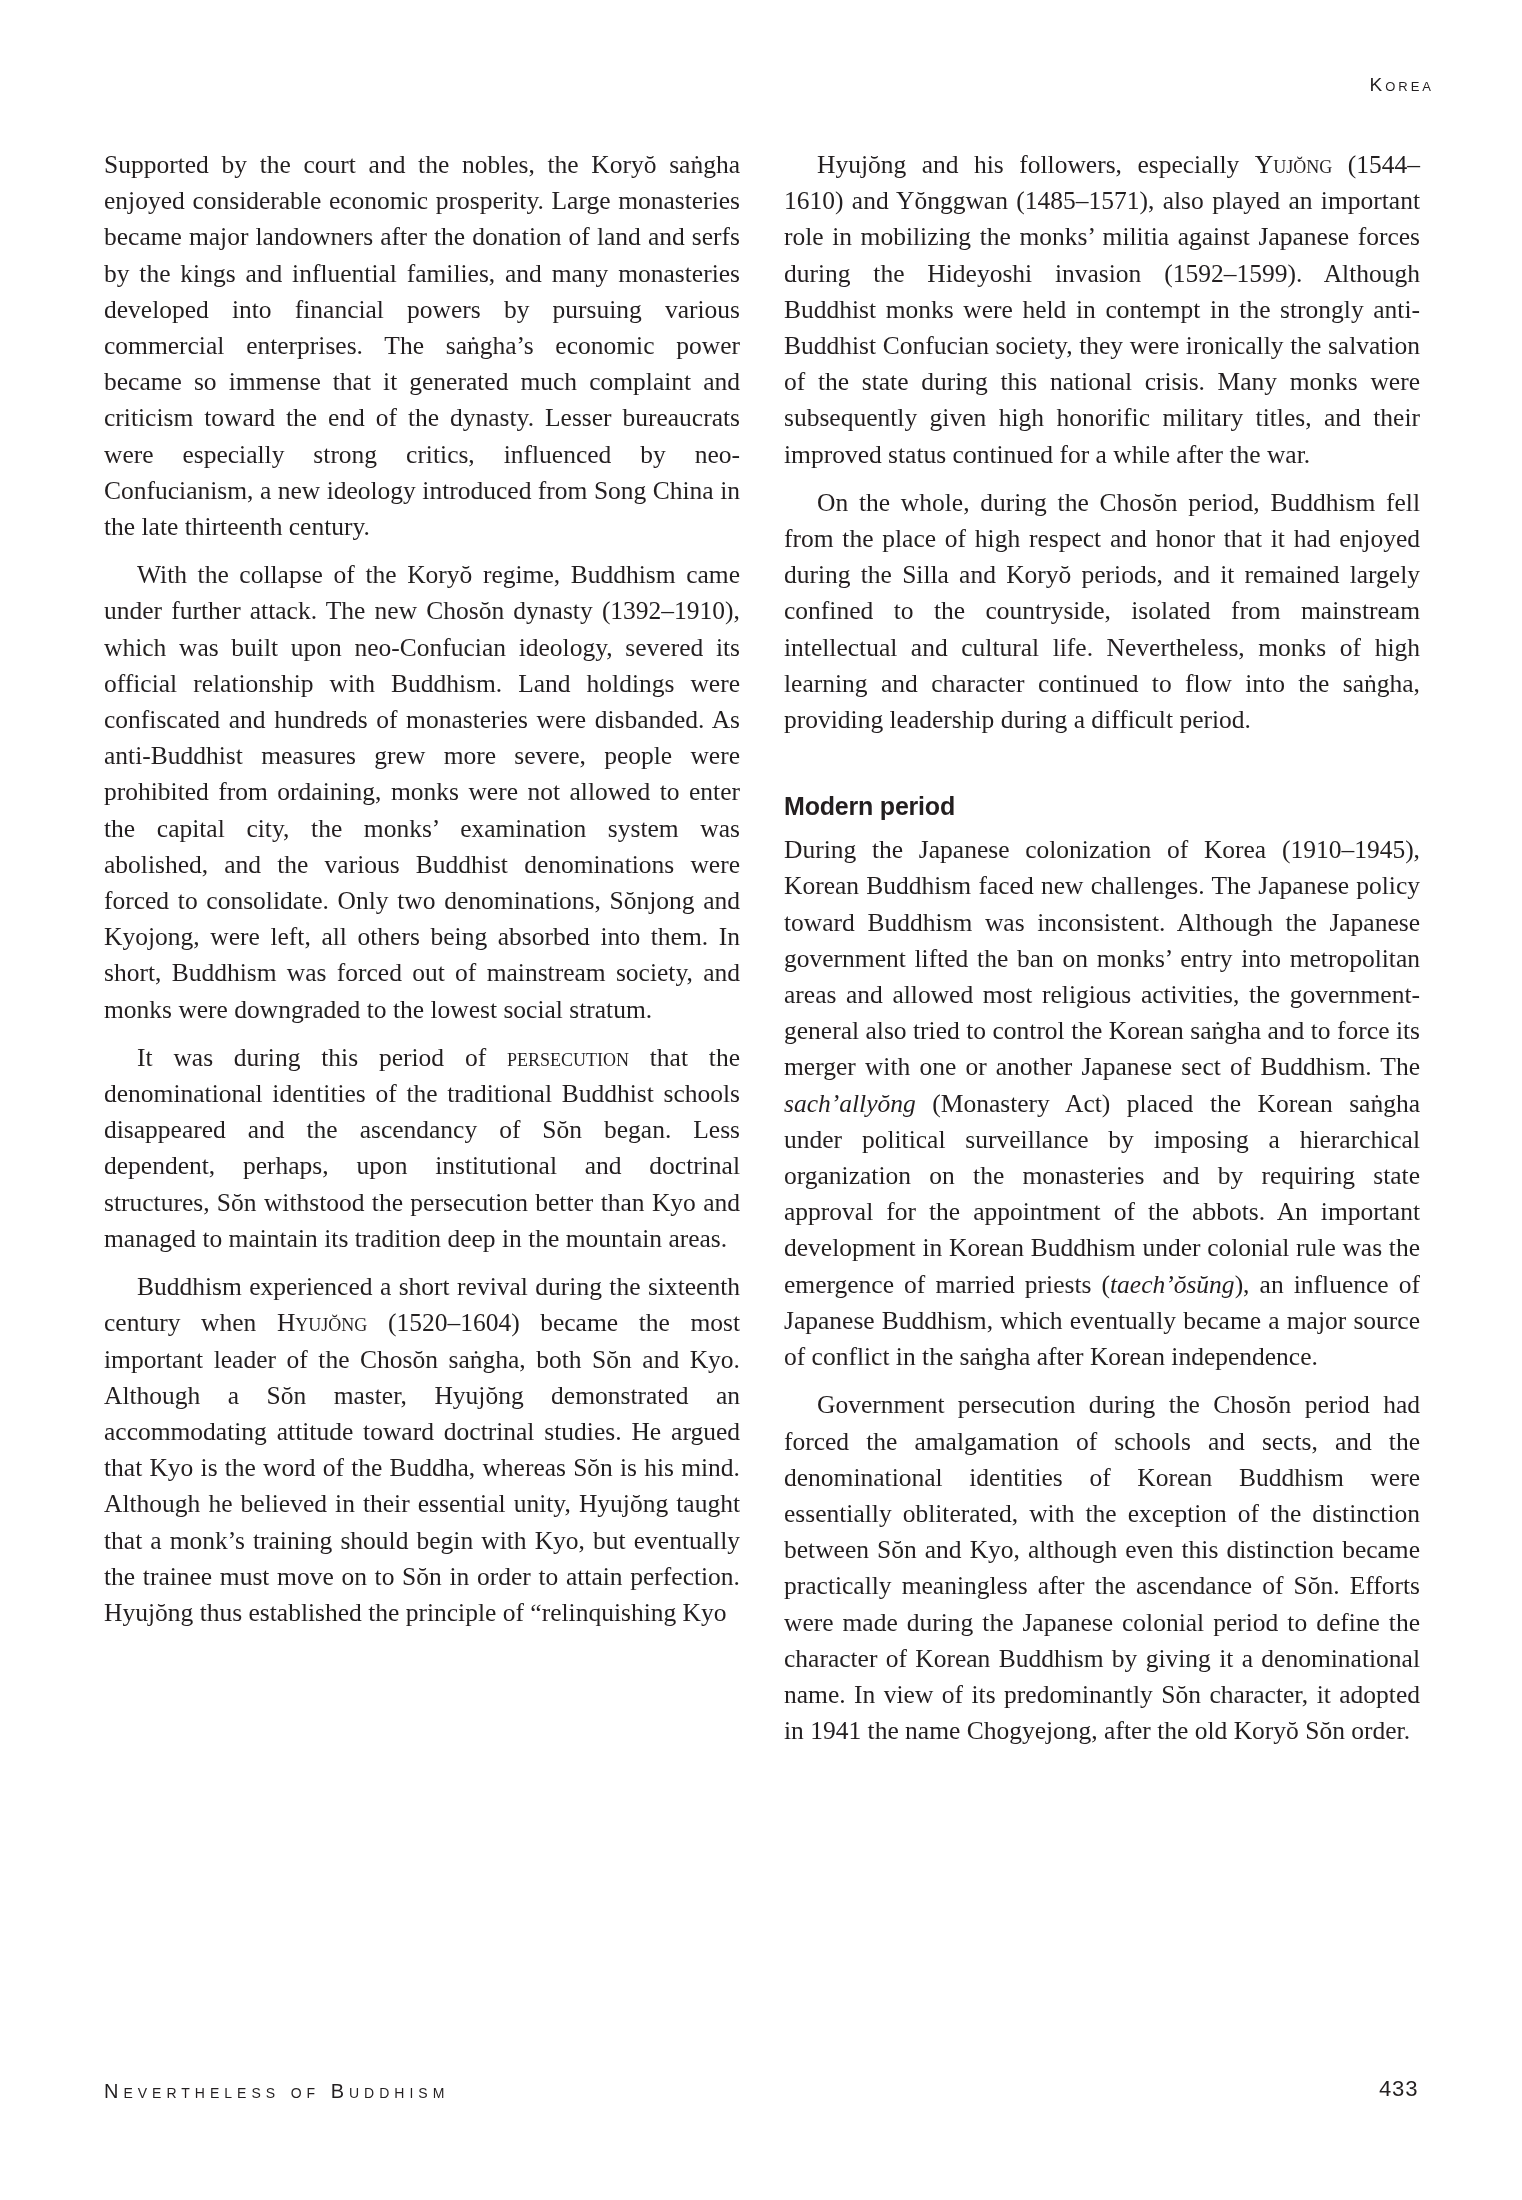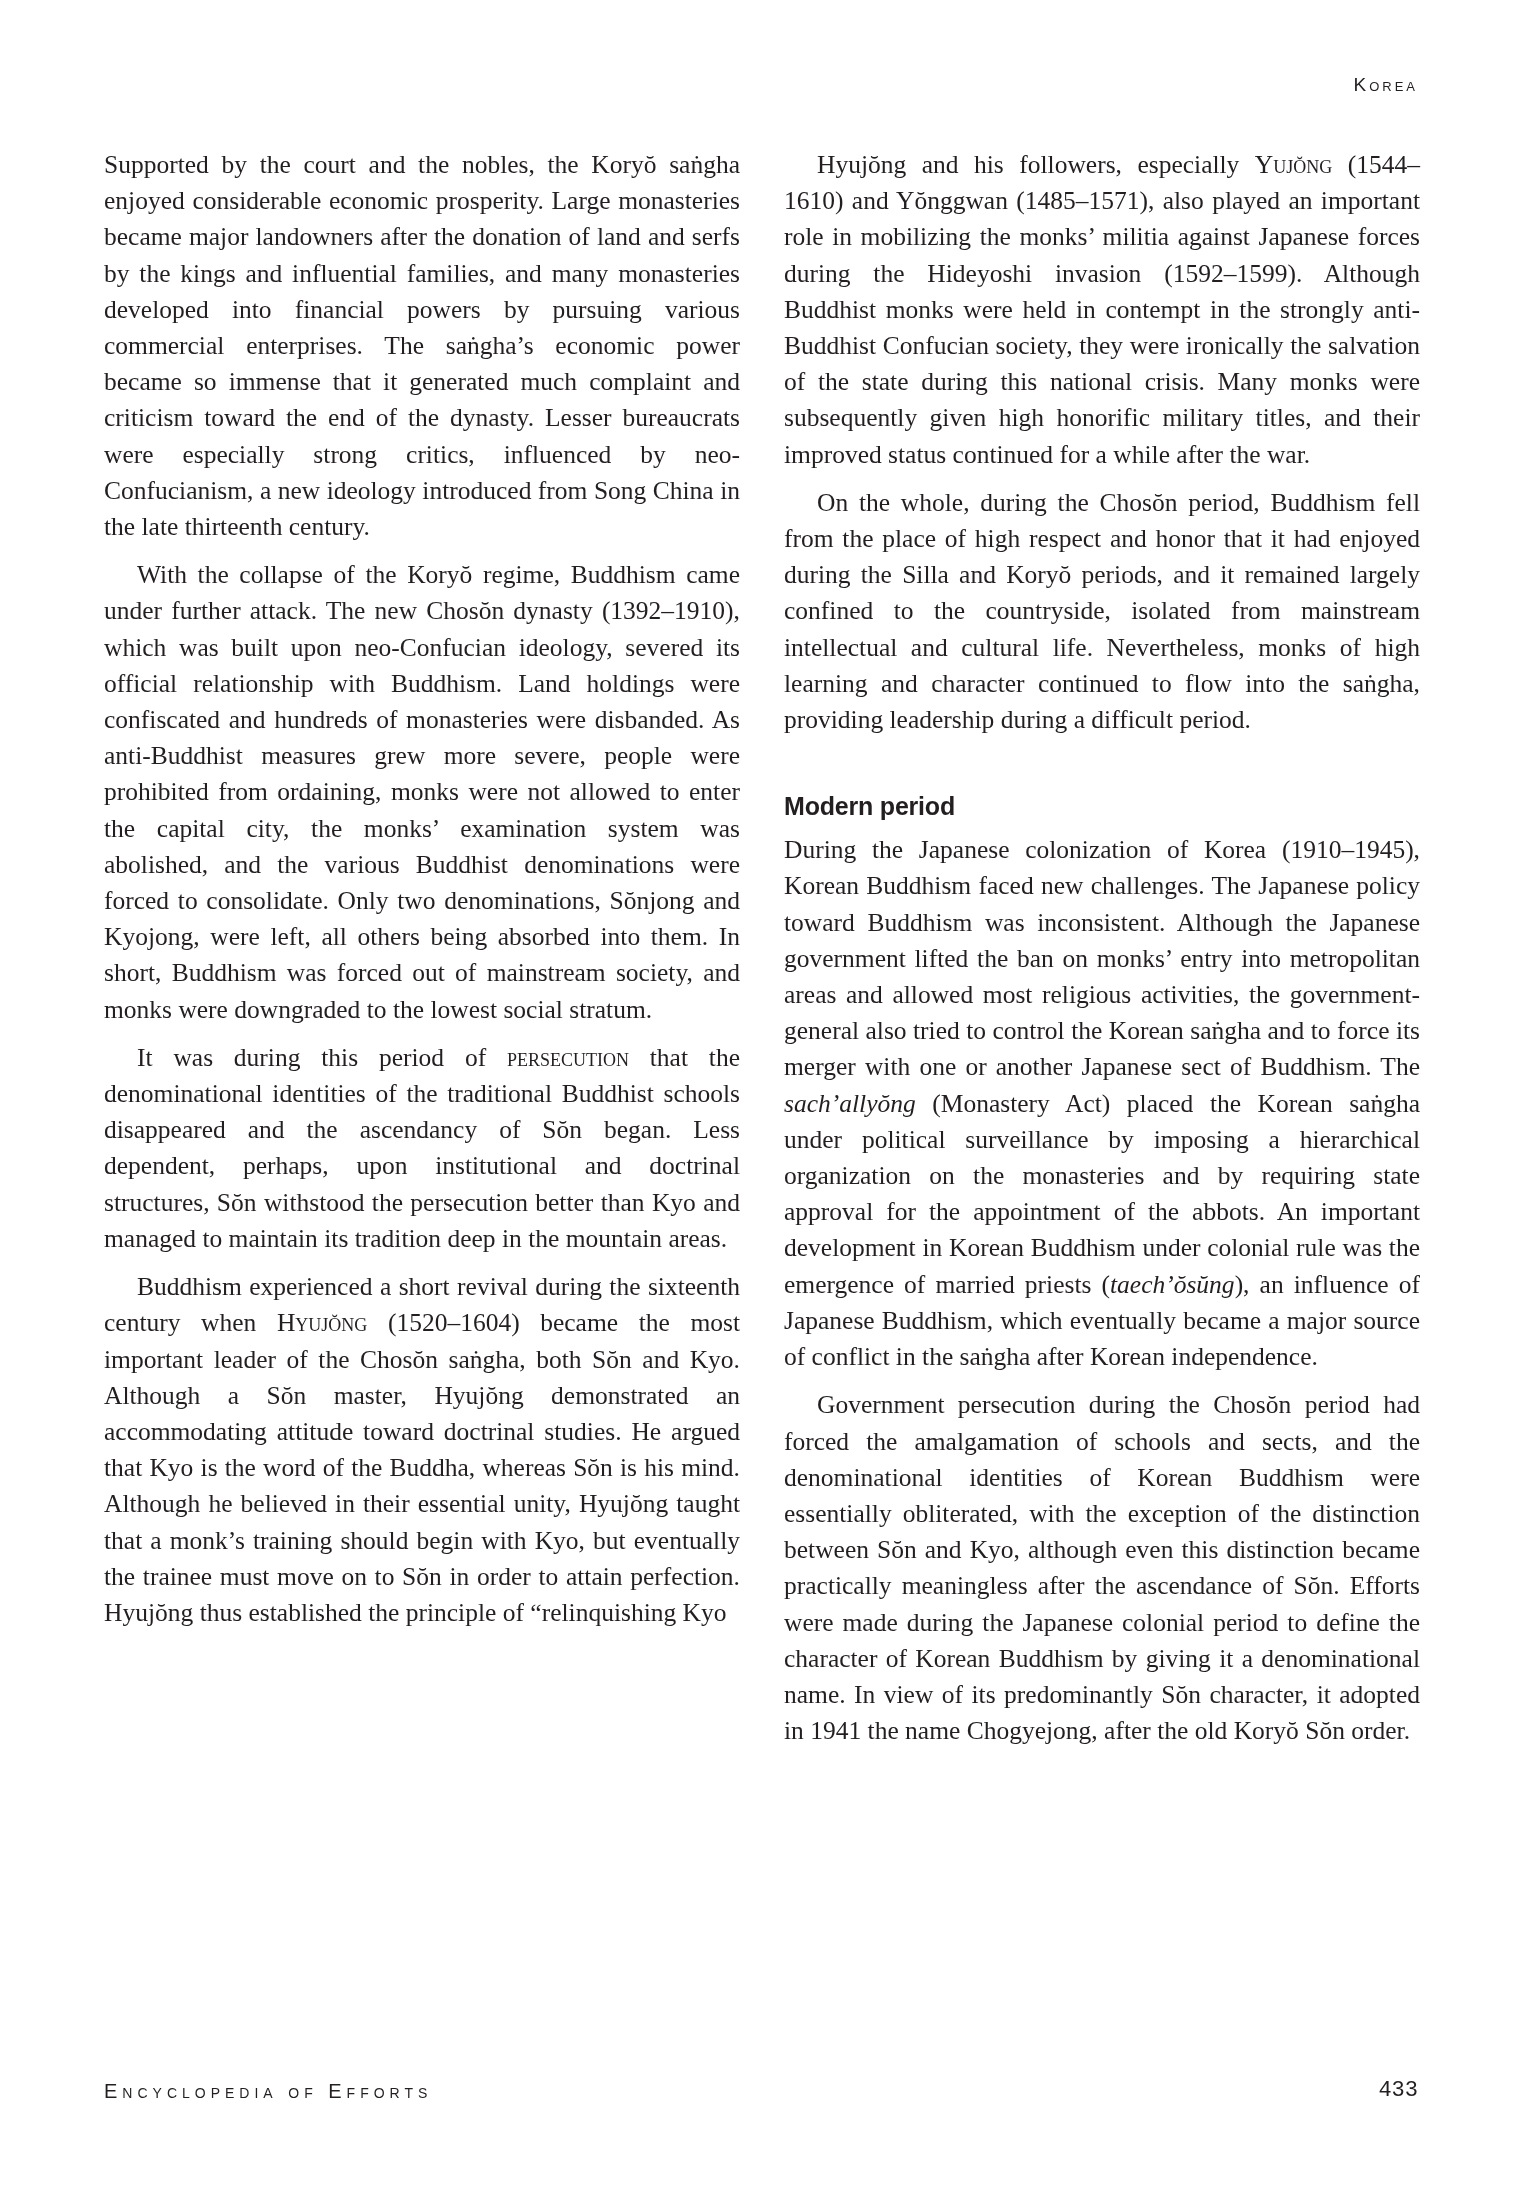--- a/index.html
+++ b/index.html
@@ -1,18 +1,18 @@
 <!DOCTYPE html>
 <html><head>
 <meta charset="utf-8">
 <style>
   html, body { margin:0; padding:0; background:#ffffff; }
   body { width:1522px; height:2200px; position:relative; overflow:hidden; color:#231f20;
          font-family:"Liberation Serif", "DejaVu Serif", serif; }
-  .running-head { position:absolute; top:74px; right:104px; font-size:19px; letter-spacing:3px;
+  .running-head { position:absolute; top:74px; right:88px; font-size:19px; letter-spacing:3px;
                   font-variant:small-caps; font-family:"Liberation Sans","DejaVu Sans",sans-serif; }
   .col { position:absolute; top:147px; width:636px; font-size:25.5px; line-height:36.2px;
          text-align:justify; hyphens:manual; }
   .col.left { left:104px; }
   .col.right { left:784px; }
   .col p { margin:0; }
   .col p + p { margin-top:12px; }
   .col p.indent { text-indent:33px; }
   .col p.cont { text-indent:0; }
   .col h2 { margin:50px 0 0 0; font-family:"Liberation Sans","DejaVu Sans",sans-serif; font-weight:bold;
@@ -38,14 +38,14 @@
 </div>
 
 <div class="col right">
   <p class="indent"><span>Hyujŏng and his followers, especially </span><span class="sc">Yujŏng</span><span> (1544–1610) and Yŏnggwan (1485–1571), also played an important role in mobilizing the monks’ militia against Japanese forces during the Hideyoshi invasion (1592–1599). Although Buddhist monks were held in contempt in the strongly anti-Buddhist Confucian so­ciety, they were ironically the salvation of the state dur­ing this national crisis. Many monks were subsequently given high honorific military titles, and their improved status continued for a while after the war.</span></p>
   <p class="indent">On the whole, during the Chosŏn period, Buddhism fell from the place of high respect and honor that it had enjoyed during the Silla and Koryŏ periods, and it remained largely confined to the countryside, iso­lated from mainstream intellectual and cultural life. Nevertheless, monks of high learning and character continued to flow into the saṅgha, providing leader­ship during a difficult period.</p>
   <h2>Modern period</h2>
   <p class="cont"><span>During the Japanese colonization of Korea (1910–1945), Korean Buddhism faced new challenges. The Japanese policy toward Buddhism was inconsistent. Although the Japanese government lifted the ban on monks’ entry into metropolitan areas and allowed most religious activities, the government-general also tried to control the Korean saṅgha and to force its merger with one or another Japanese sect of Buddhism. The </span><em>sach’allyŏng</em><span> (Monastery Act) placed the Korean saṅgha under political surveillance by imposing a hi­erarchical organization on the monasteries and by re­quiring state approval for the appointment of the abbots. An important development in Korean Bud­dhism under colonial rule was the emergence of mar­ried priests (</span><em>taech’ŏsŭng</em><span>), an influence of Japanese Buddhism, which eventually became a major source of conflict in the saṅgha after Korean independence.</span></p>
   <p class="indent">Government persecution during the Chosŏn period had forced the amalgamation of schools and sects, and the denominational identities of Korean Buddhism were essentially obliterated, with the exception of the distinction between Sŏn and Kyo, although even this distinction became practically meaningless after the as­cendance of Sŏn. Efforts were made during the Japan­ese colonial period to define the character of Korean Buddhism by giving it a denominational name. In view of its predominantly Sŏn character, it adopted in 1941 the name Chogyejong, after the old Koryŏ Sŏn order.</p>
 </div>
 
-<div class="footer-title">Encyclopedia of Efforts</div>
+<div class="footer-title">Nevertheless of Buddhism</div>
 <div class="footer-page">433</div>
 
 </body></html>

